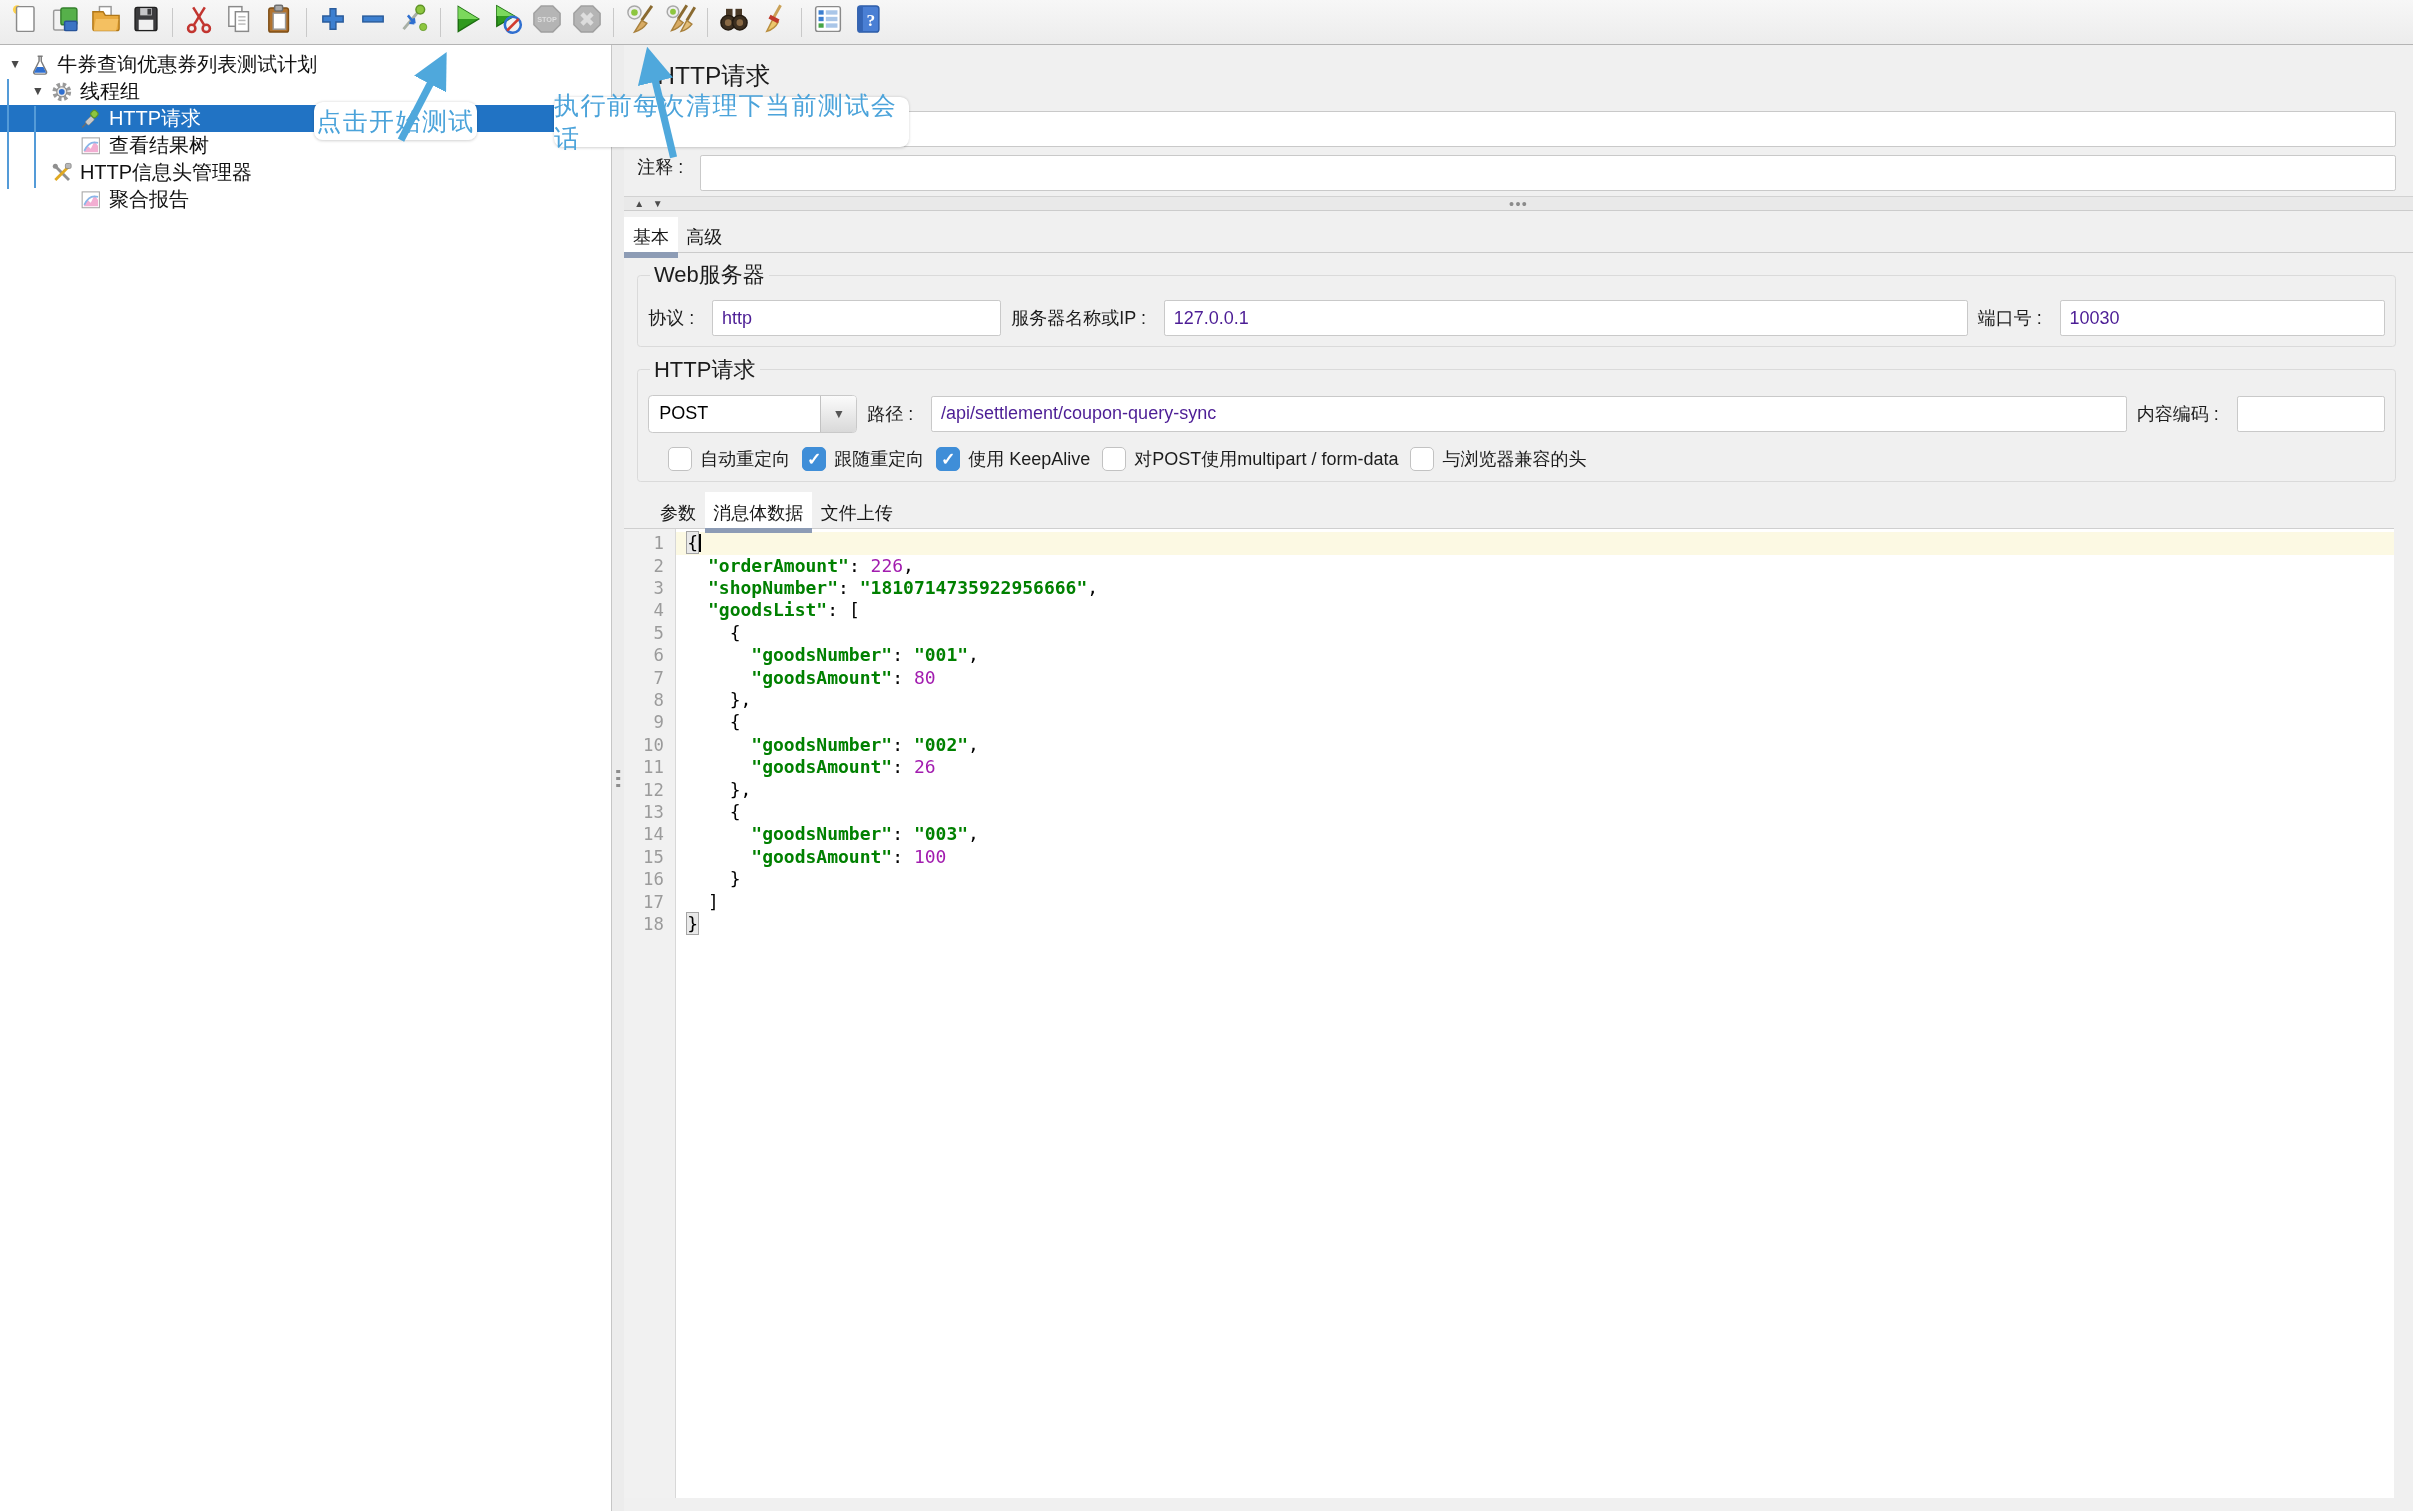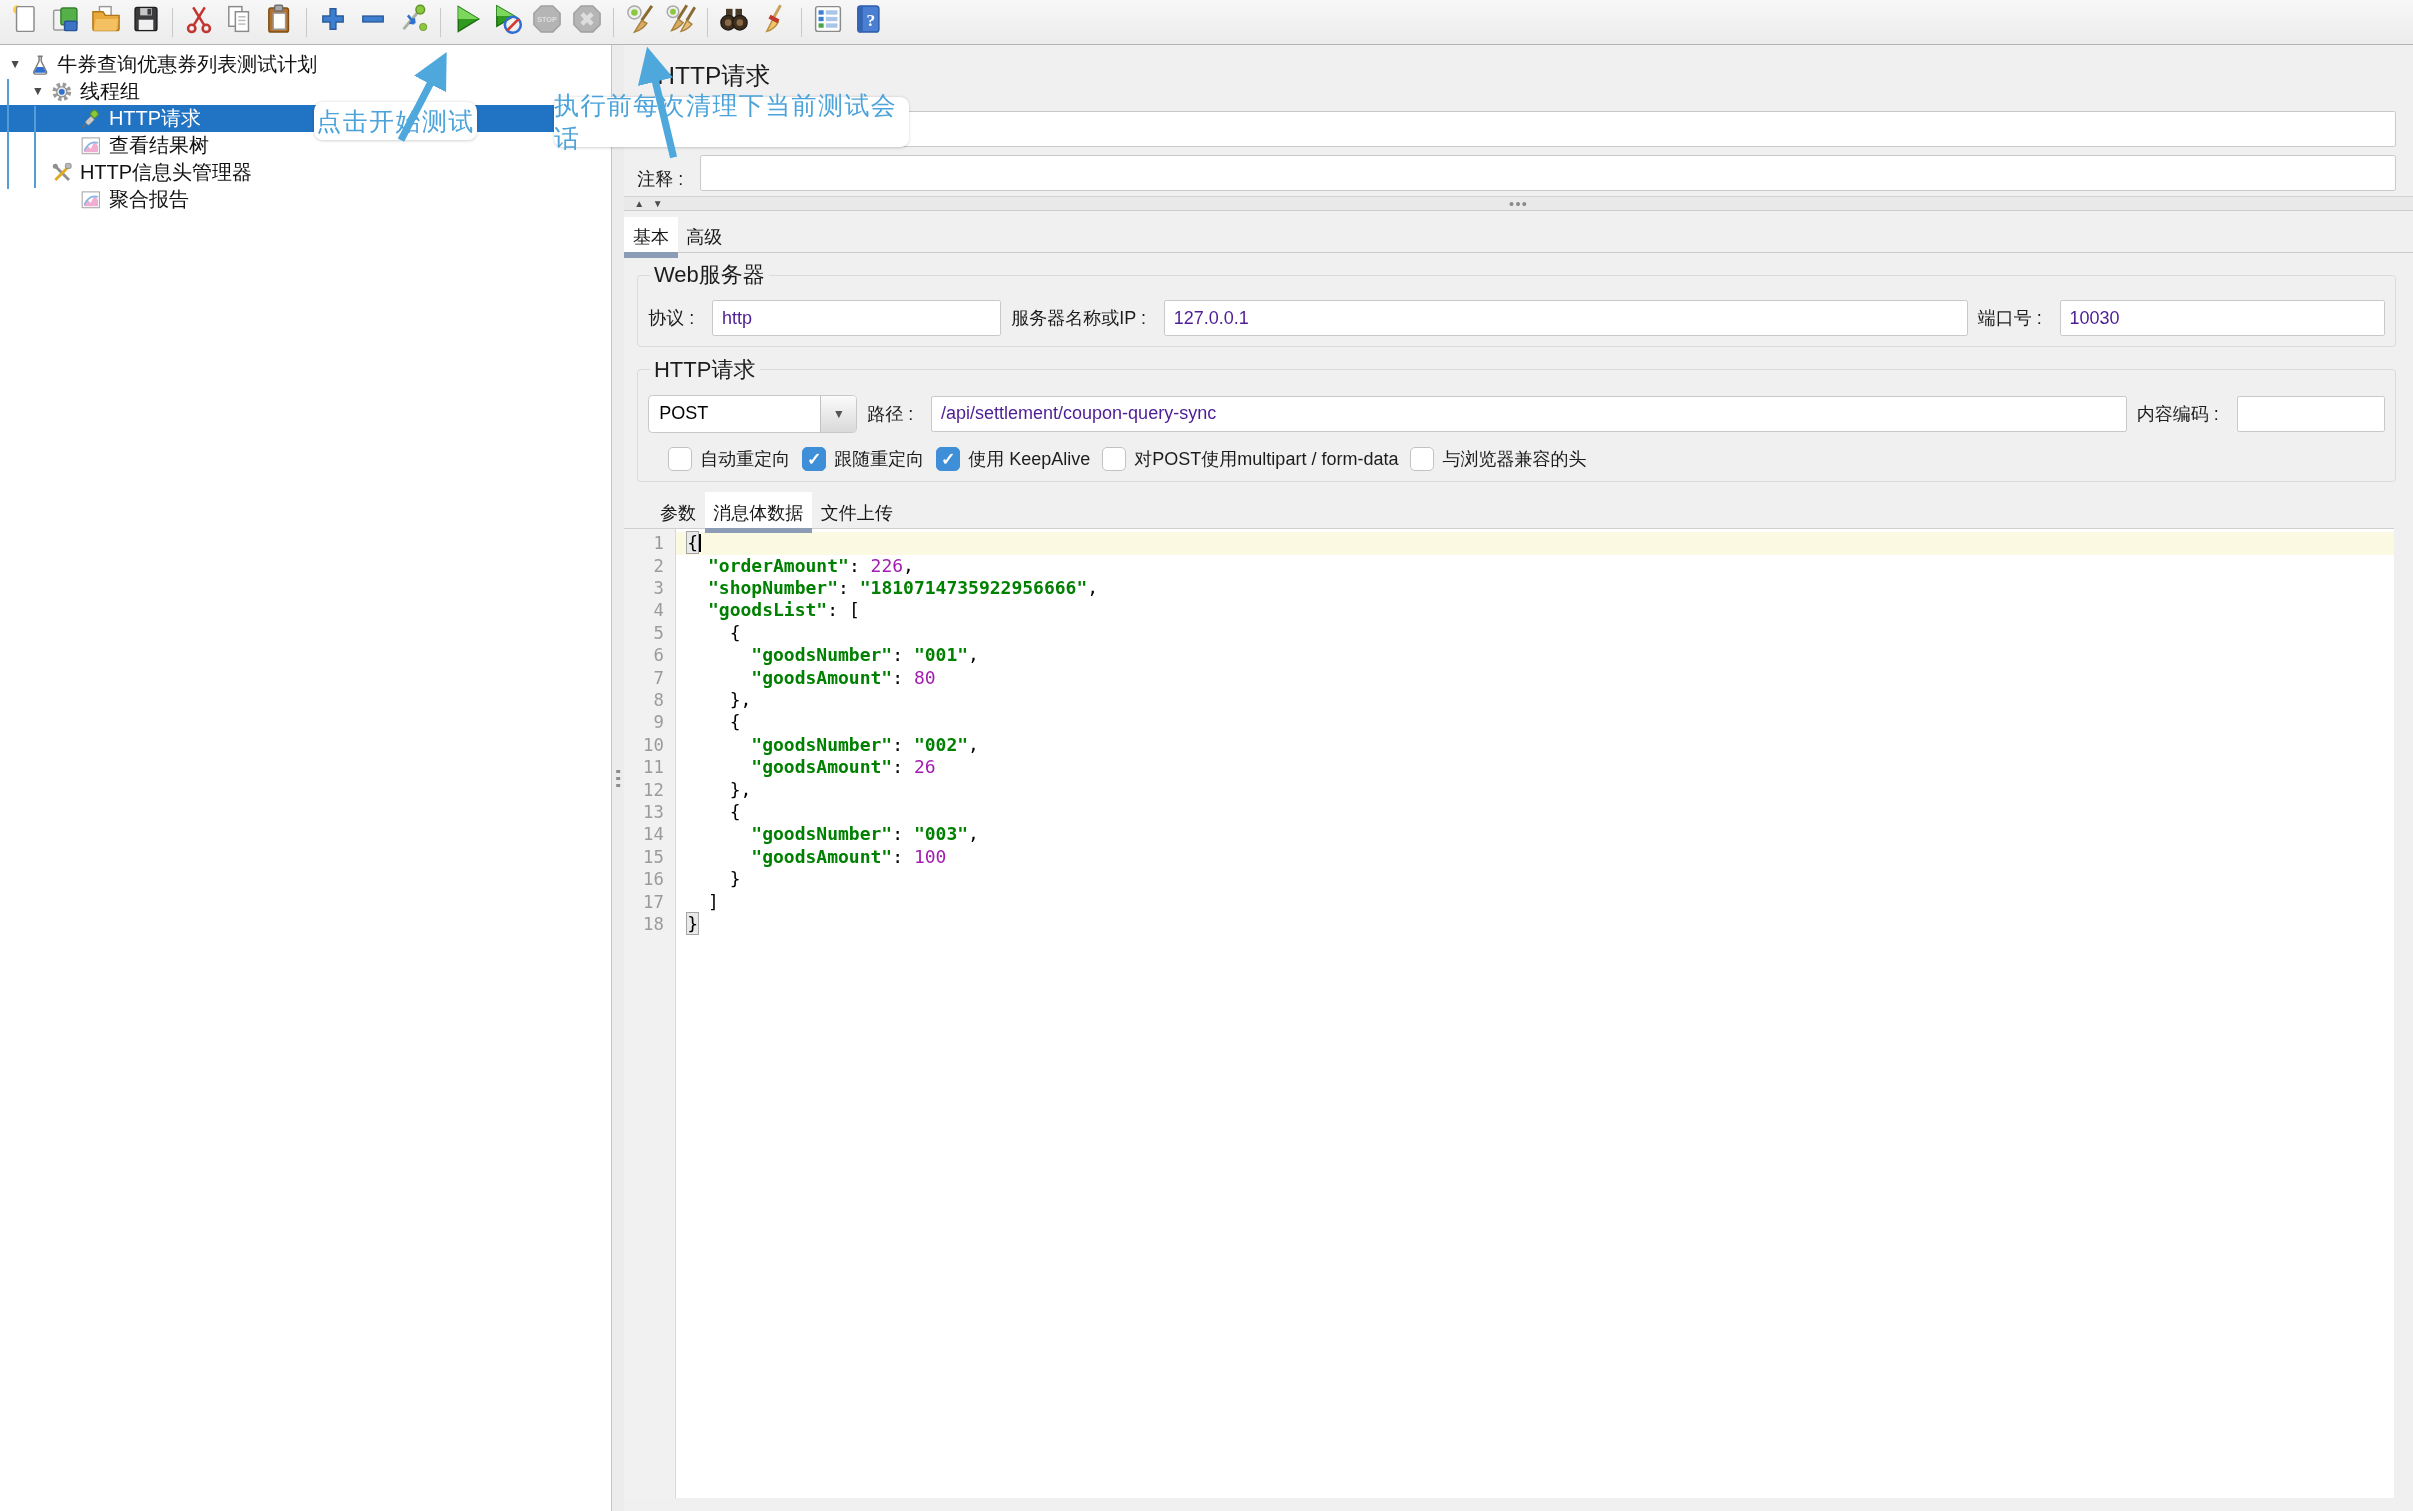--- a/index.html
+++ b/index.html
@@ -30,21 +30,21 @@
   .expander { width:21.6px; text-align:center; font-size:12.3px; color:#4a4a4a; flex:0 0 auto; }
   .tree-row.selected .expander { color:#dce9f7; }
   .tree-icon { width:27px; height:21.6px; display:flex; align-items:center; justify-content:center; flex:0 0 auto; }
   .tree-icon svg { width:21.6px; height:21.6px; }
   .tree-label { margin-left:4.3px; }
   .guide { position:absolute; width:2.2px; background:#549bd8; }
 
   
   .main-panel { flex:1; background:#f0f0f0; display:flex; flex-direction:column; min-width:0; }
   .main-title { font-size:24.5px; color:#1b1b1b; margin:14.4px 17.3px 0 33px; font-weight:500; }
-  .row { display:flex; align-items:flex-end; margin:0 17.3px 0 13px; }
+  .row { display:flex; align-items:flex-start; margin:0 17.3px 0 13px; }
   .name-row { margin-top:19px; }
   .comment-row { margin-top:7.2px; }
   .lbl { font-size:18px; color:#1c1c1c; white-space:nowrap; }
   .txt { height:36px; background:#fff; border:1.4px solid #c9c9c9; border-radius:2.2px; font-size:18px;
          padding:0 8.7px; font-family:"Liberation Sans", sans-serif; color:#4c1d95;margin-left:8px; }
   .grow { flex:1; min-width:0; }
 
   .hsplit { height:14.4px; margin-top:5.8px; background:#e9e9e9; border-top:0.7px solid #d2d2d2; border-bottom:0.7px solid #cccccc;
             position:relative; display:flex; align-items:center; }
   .hsplit .updown { font-size:10px; color:#4c4c4c; margin-left:10px; letter-spacing:2.9px; }

